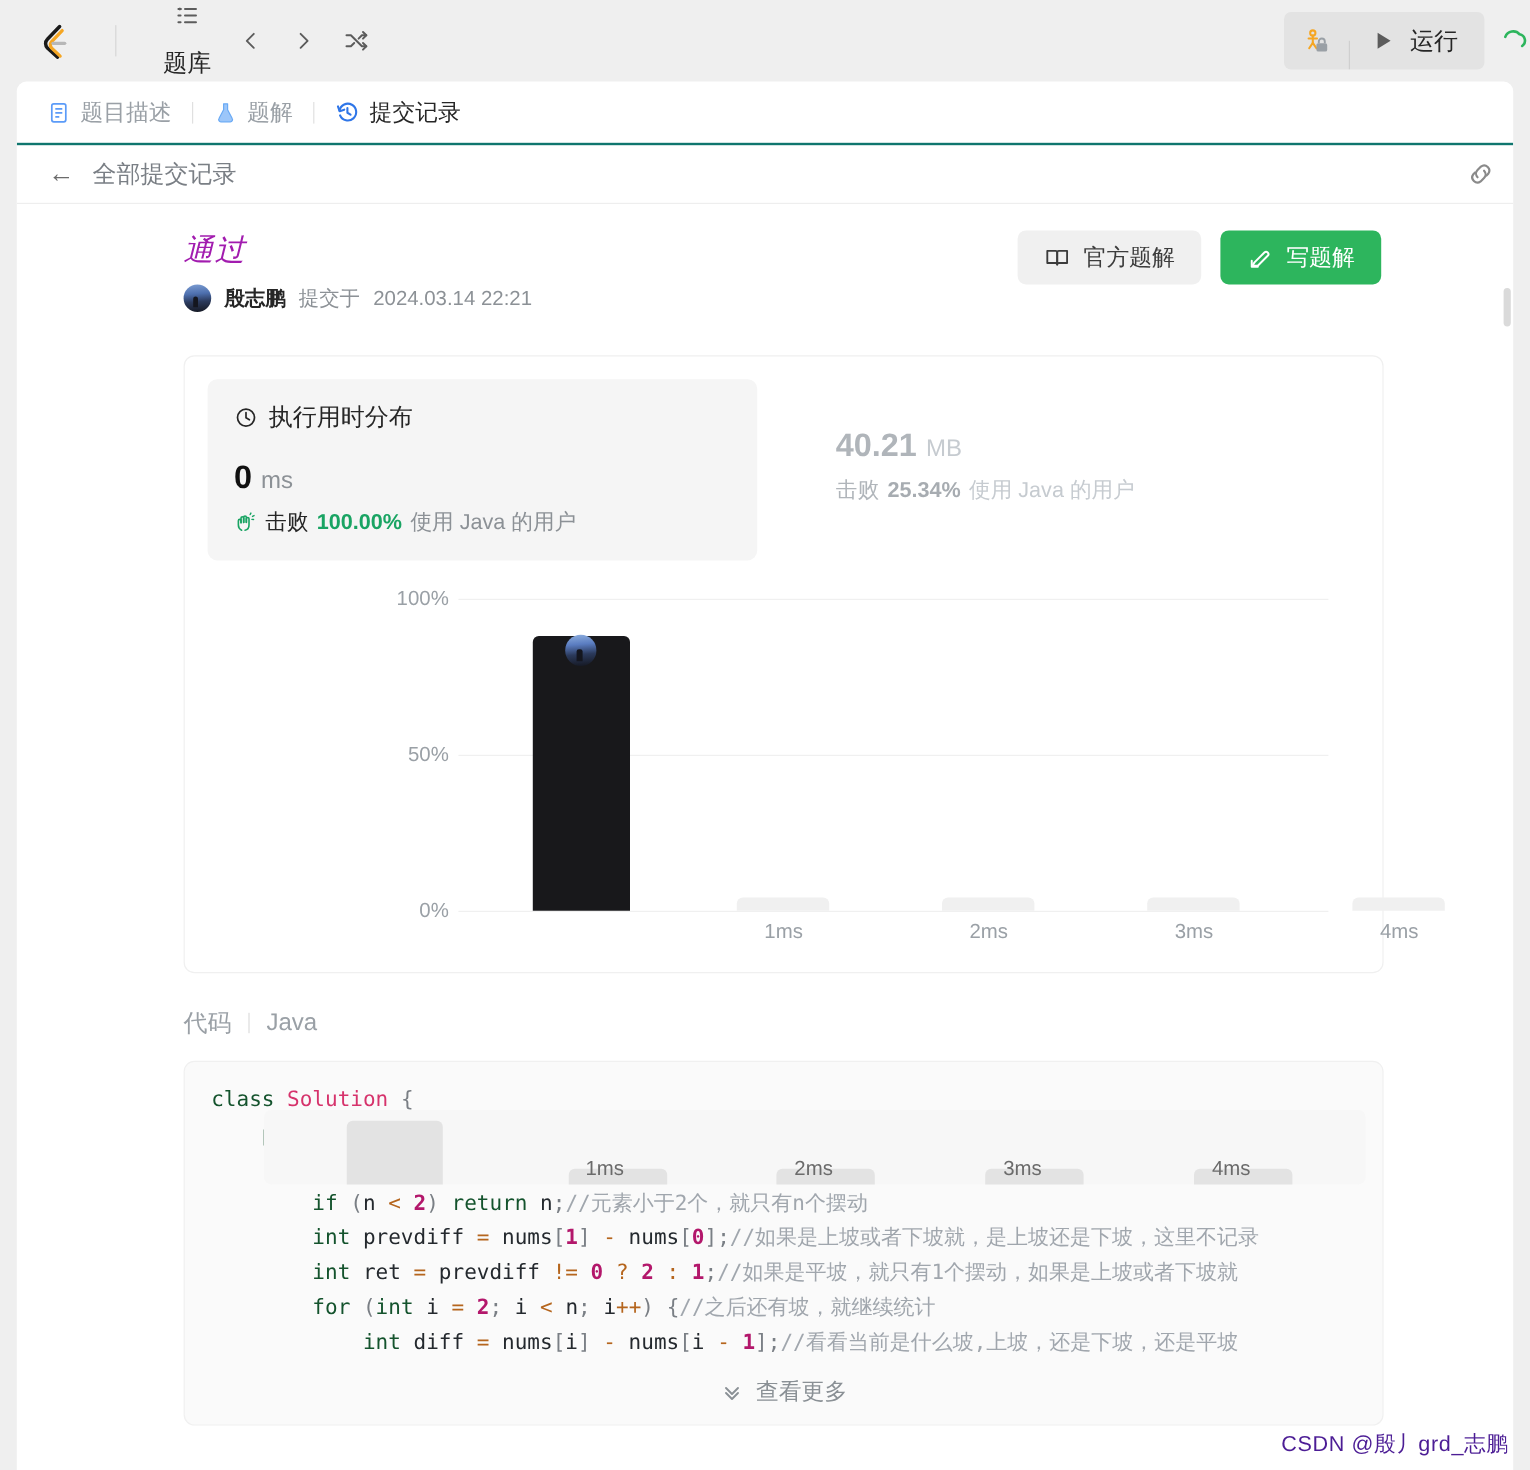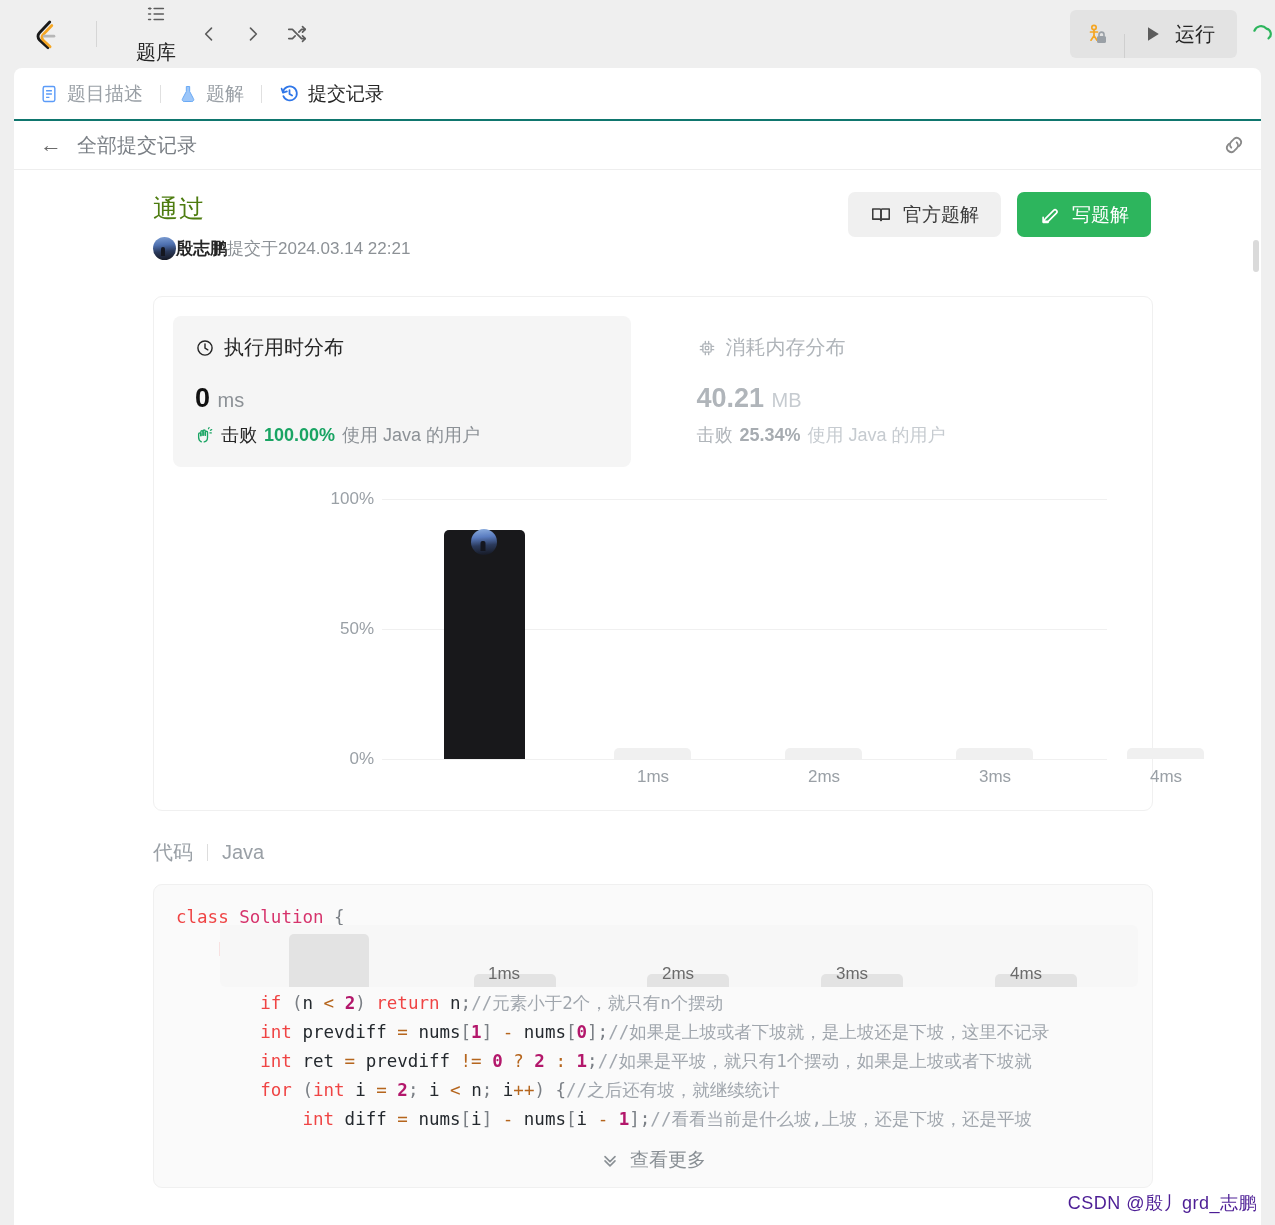--- a/index.html
+++ b/index.html
@@ -61,22 +61,22 @@
   .subhead-title { font-size:20px; color:#7a7f85; }
   .link-icon { margin-left:auto; color:#8a8a8a; cursor:pointer; display:flex; align-items:center; }
 
   
   .vscroll { position:absolute; right:2px; top:172px; width:6px; height:32px; background:#dadada; border-radius:3px;}
 
   
   .sub-body { padding:22px 0 0 0; position:relative; }
   .sub-head-row { display:flex; align-items:flex-start; padding:0 110px 0 139px; }
   .status-block { flex:0 0 auto; }
-  .status-text { font-size:25px; color:#4d7c0f; font-weight:400; letter-spacing:1px; }
-  .meta-row { display:flex; align-items:center; gap:0; margin-top:12px; }
+  .status-text { font-size:25px; color:#a21caf; font-weight:400; letter-spacing:1px;font-style:italic; }
+  .meta-row { display:flex; align-items:center; gap:11px; margin-top:12px; }
   .avatar {
     width:23px; height:23px; border-radius:50%;
     background:linear-gradient(175deg,#7e9fd4 0%,#4d6fae 35%,#2b3a5c 62%,#14161f 100%);
     position:relative; overflow:hidden; flex:0 0 auto;
   }
   .avatar::after{
     content:""; position:absolute; left:44%; top:42%; width:4px; height:9px;
     background:#14161f; border-radius:2px 2px 0 0; transform:translateX(-50%);
   }
   .uname { font-size:17px; color:#262626; font-weight:bold; }
@@ -147,21 +147,21 @@
   .code-head .sep { width:1px; height:17px; background:#dddddd; margin:0 14px; }
   .code-card {
     margin:18px 0 0 139px; width:1000px; background:#fafafa;
     border:1px solid #f0f0f0; border-radius:9px; padding:18px 0 10px 0; overflow:hidden;
   }
   pre.code {
     font-family:"DejaVu Sans Mono","Liberation Mono",monospace;
     font-size:17.5px; line-height:28.8px; padding:0 22px; color:#24292e;
     white-space:pre; overflow:hidden;
   }
-  .k  { color:#ef4444; }          
+  .k  { color:#14532d; }          
   .t  { color:#d6336c; }          
   .n  { color:#b3176b; font-weight:bold; }  
   .o  { color:#b5651d; }          
   .p  { color:#7a7f85; }          
   .c  { color:#a0a6ad; }          
   .v  { color:#24292e; }          
   .more {
     display:flex; align-items:center; justify-content:center; gap:10px;
     margin-top:6px; font-size:19px; color:#8a9095; cursor:pointer; padding:8px 0 4px 0;
   }
@@ -343,28 +343,20 @@
                 <path d="M13 11.8V8c0-.8.6-1.4 1.4-1.4s1.4.6 1.4 1.4v6.6c0 3-1.8 5.1-4.2 5.4" fill="none" stroke="#19a463" stroke-width="1.7" stroke-linecap="round"></path>
                 <path d="M17 3.5l.8-1.5M19.5 5.5l1.6-.9M18.8 8.6l1.8.1" stroke="#19a463" stroke-width="1.5" stroke-linecap="round" fill="none"></path>
               </svg>
               <span>击败</span>
               <span class="pct">100.00%</span>
               <span class="tail">使用 Java 的用户</span>
             </div>
           </div>
 
           <div class="stat-box muted">
-            <div class="stat-title muted">
-              <svg width="20" height="20" viewBox="0 0 24 24" fill="none" stroke="#b0b5ba" stroke-width="1.6" stroke-linecap="round">
-                <rect x="7" y="7" width="10" height="10" rx="1.4"></rect>
-                  <rect x="10" y="10" width="4" height="4" rx=".8"></rect>
-                <path d="M10 7V4M14 7V4M10 20v-3M14 20v-3M7 10H4M7 14H4M20 10h-3M20 14h-3"></path>
-              </svg>
-              <span>消耗内存分布</span>
-            </div>
             <div class="stat-value muted">
               <b>40.21</b>
               <span class="stat-unit">MB</span>
             </div>
             <div class="stat-beat muted">
               <span>击败</span>
               <span class="pct">25.34%</span>
               <span class="tail">使用 Java 的用户</span>
             </div>
           </div>

